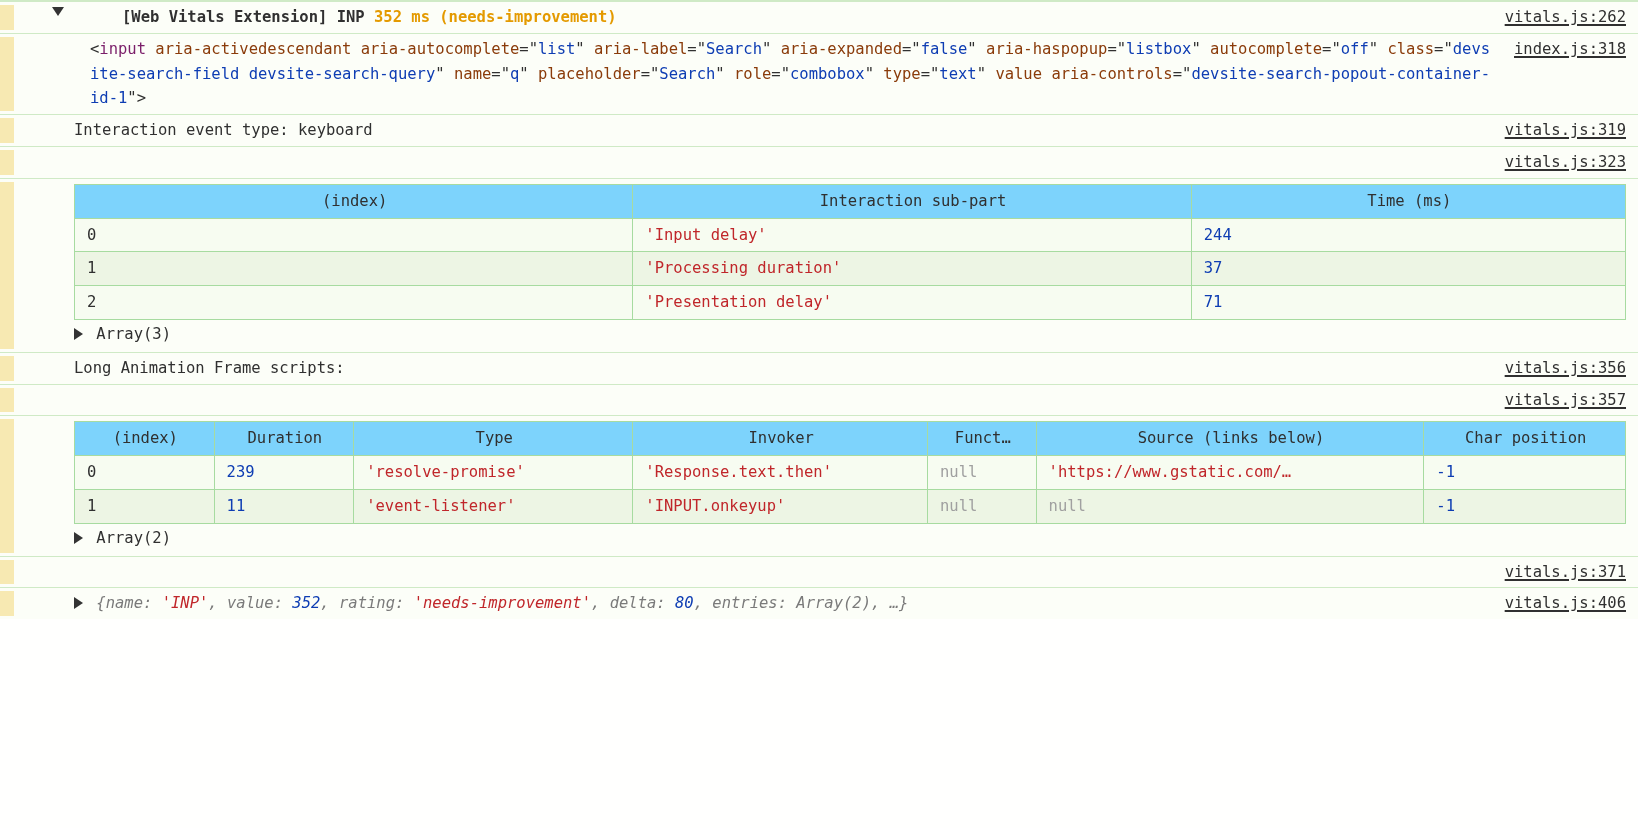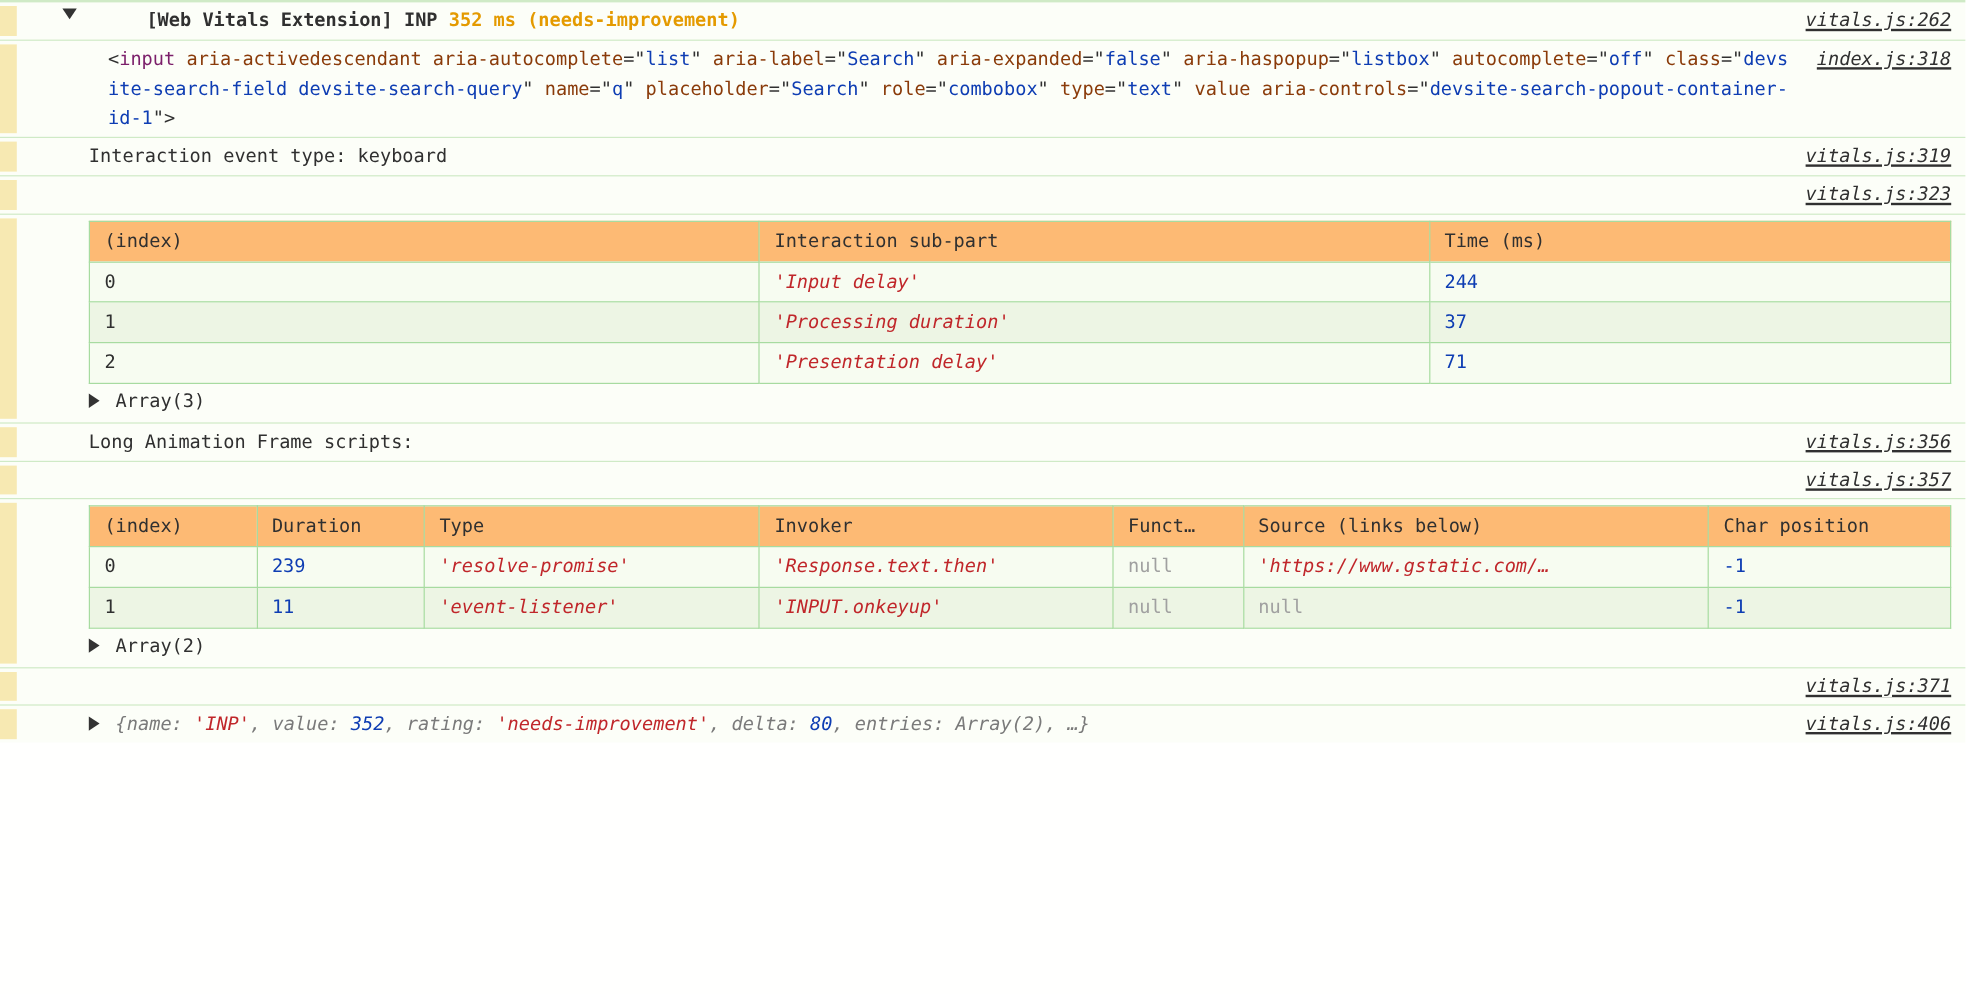--- a/index.html
+++ b/index.html
@@ -31,59 +31,58 @@
 .content  { flex: 1; min-width: 0; }
 .srclink {
   margin-left: auto;
   text-align: right;
   text-decoration: underline;
   text-decoration-thickness: 1.5px;
   text-underline-offset: 2px;
   color: #303030;
   flex-shrink: 0;
   padding-left: 20px;
-  font-style: italic;
 }
 .tri {
   display: inline-block;
   width: 0; height: 0;
   margin-right: 4px;
   vertical-align: 1px;
 }
 .tri.down { border-left: 6px solid transparent; border-right: 6px solid transparent; border-top: 9px solid #333; }
 .tri.right { border-top: 6px solid transparent; border-bottom: 6px solid transparent; border-left: 9px solid #333; vertical-align: -1px; }
 .hdr-bold { font-weight: 700; }
 .hdr-orange { color: #e49a00; font-weight: 700; }
 .html-line { padding-left: 16px; text-indent: 0; word-break: break-all; }
 .c-tag    { color: #7b1f6a; }
 .c-attr   { color: #8a3b0a; }
 .c-punct  { color: #303030; }
 .c-val    { color: #0e3db3; }
-.c-str    { color: #c0262a; font-style: italic; }
+.c-str    { color: #c0262a; }
 .c-num    { color: #0e3db3; }
 .c-null   { color: #a0a0a0; }
 .c-key    { color: #7a7a7a; }
 .c-obj    { font-style: italic; }
 .link-green { color: #4b7f2c; text-decoration: underline; }
 
 table.console {
   border-collapse: collapse;
   width: 100%;
   border: 1px solid #a7dba0;
 }
 table.console th,
 table.console td {
   border: 1px solid #a7dba0;
   padding: 4px 10px 4px 12px;
   text-align: left;
   font-weight: 400;
   vertical-align: middle;
   white-space: nowrap;
 }
-table.console th { background: #fdba74; }
+table.console th { background: #7dd3fc; text-align: center; }
 table.console tr:nth-child(odd)  td { background: #f7fcf1; }
 table.console tr:nth-child(even) td { background: #edf5e4; }
 .table-wrap { margin: 2px 0 2px 0; }
 .below-table { padding: 2px 0 0 0; }
 
 .row-head-expand {
   display: flex;
   align-items: flex-start;
   width: 44px;
   flex-shrink: 0;

